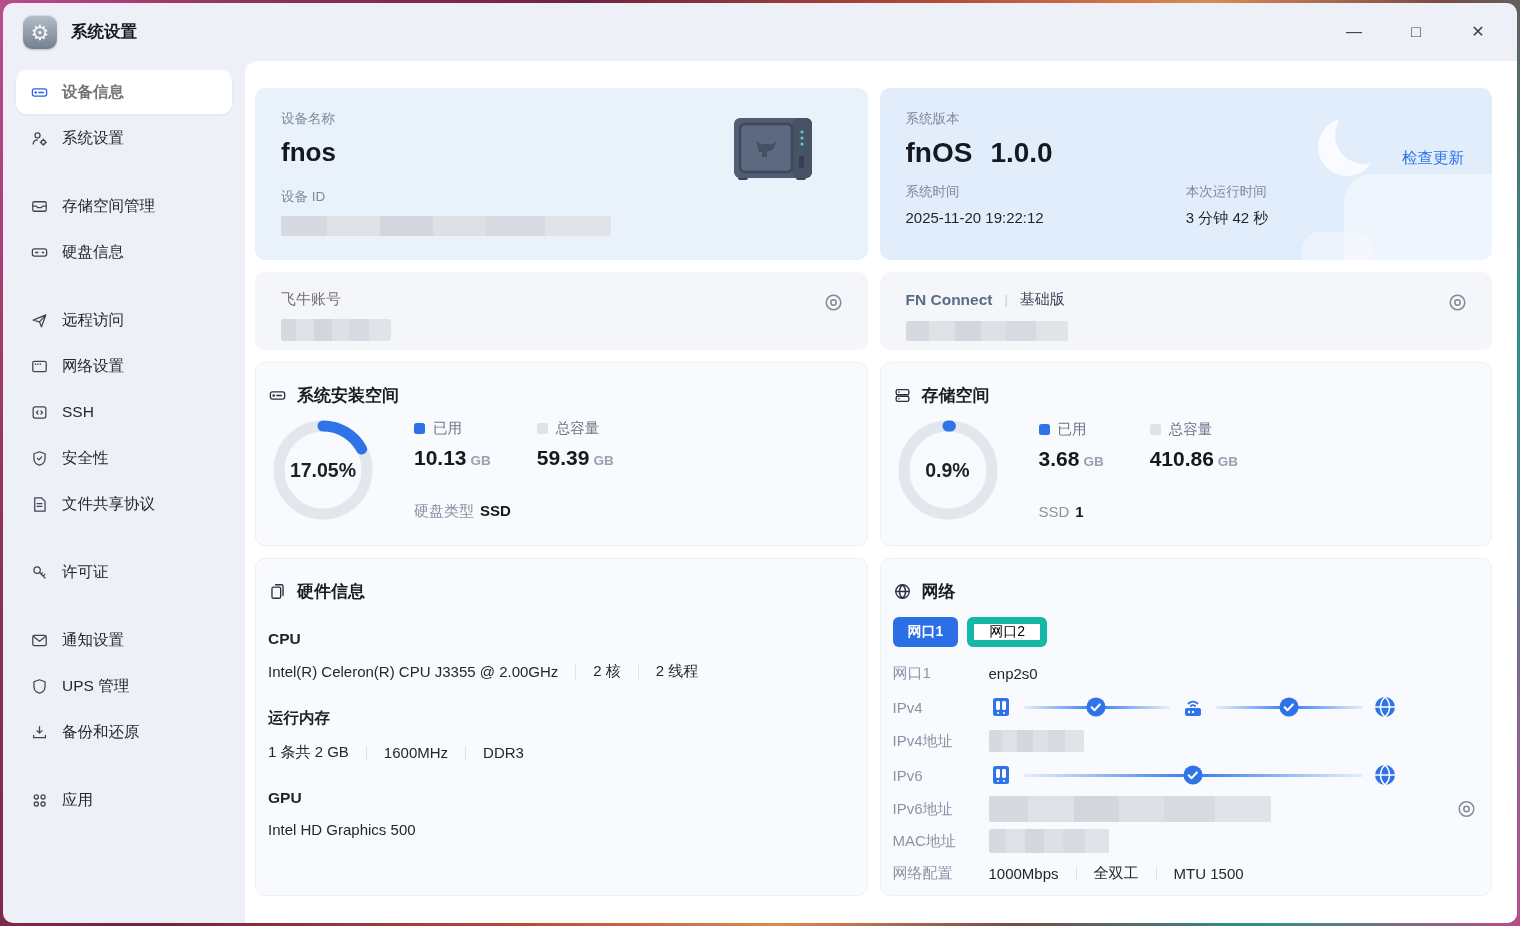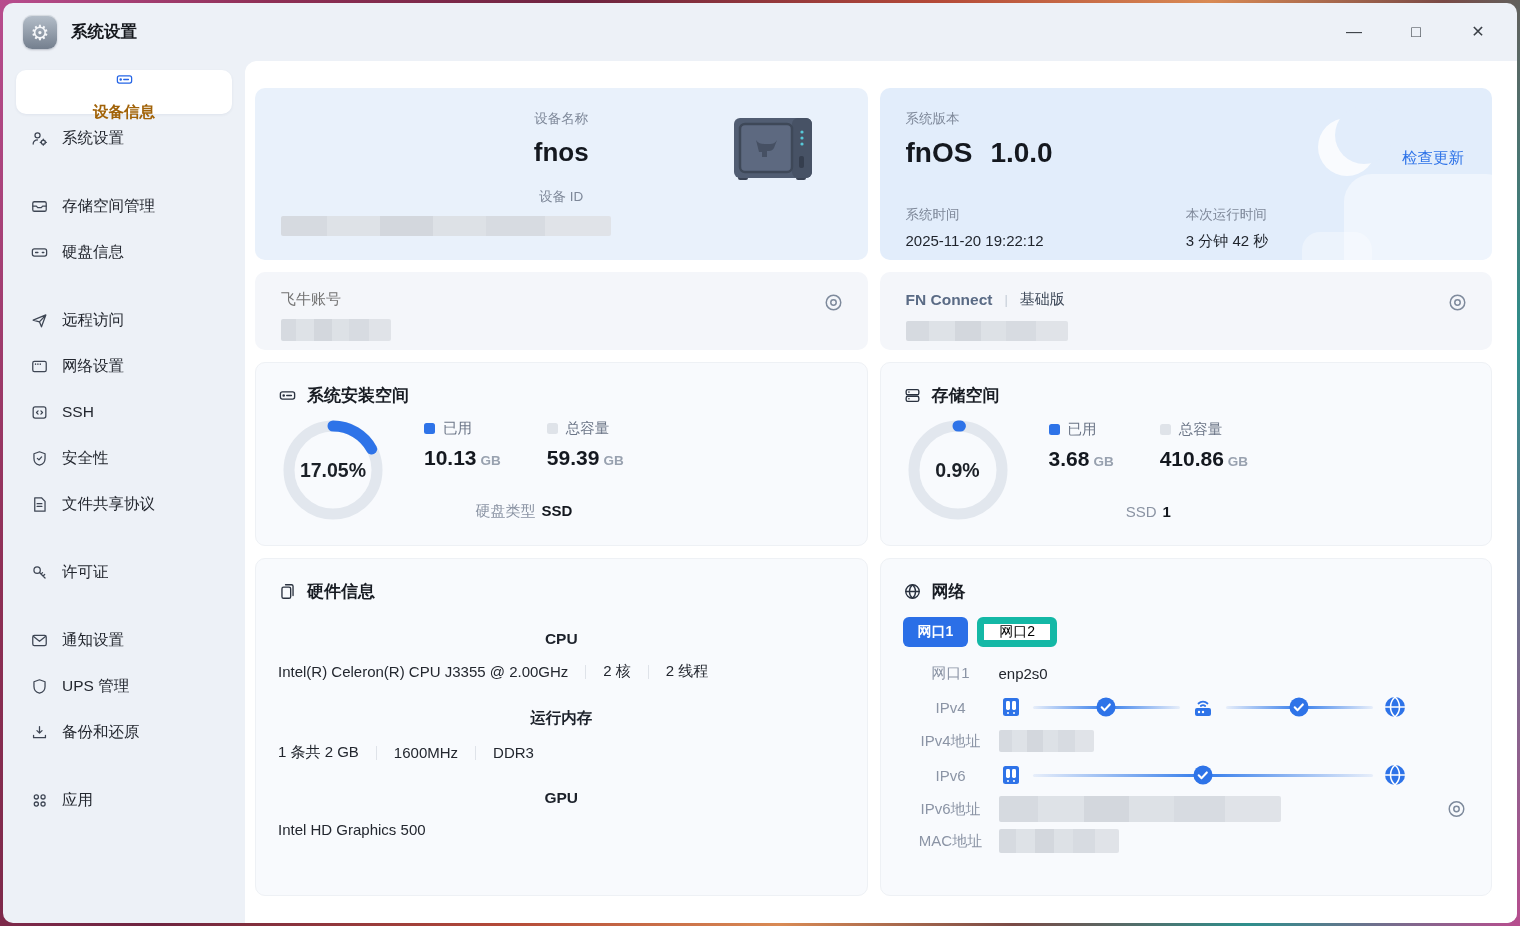--- a/index.html
+++ b/index.html
@@ -20,49 +20,49 @@
   .win-controls{margin-left:auto;display:flex;align-items:center;gap:44px;color:#3b4047;}
   .win-btn{font-size:16px;line-height:1;cursor:pointer;width:18px;text-align:center;}
 
   
   .layout{display:flex;height:calc(100% - 58px);}
   .sidebar{width:242px;flex:none;box-sizing:border-box;padding:9px 13px 0;}
   .side-item{height:44px;margin-bottom:2px;border-radius:10px;display:flex;align-items:center;gap:13px;
     padding:0 14px;box-sizing:border-box;font-size:15.5px;color:#23272f;cursor:pointer;}
   .side-item svg{width:19px;height:19px;stroke:#3e4654;fill:none;stroke-width:1.6;
     stroke-linecap:round;stroke-linejoin:round;flex:none;}
-  .side-item.active{background:#ffffff;color:#a16207;font-weight:bold;box-shadow:0 1px 3px rgba(40,60,100,.07);flex-direction:column;}
+  .side-item.active{background:#ffffff;color:#737373;font-weight:bold;box-shadow:0 1px 3px rgba(40,60,100,.07);}
   .side-item.active svg{stroke:#2565e6;}
   .side-gap{height:22px;}
 
   .panel{flex:1;background:#ffffff;border-top-left-radius:12px;box-sizing:border-box;
     padding:27px 25px 0 10px;display:grid;grid-template-columns:1fr 1fr;
     grid-template-rows:172px 78px 184px 338px;gap:12px;}
 
   
   .card{border-radius:10px;box-sizing:border-box;position:relative;}
-  .card.device{background:#e9f1fb;padding:22px 26px;text-align:center;}
+  .card.device{background:#e9f1fb;padding:22px 26px;}
   .card.version{background:#e2edfb;padding:22px 26px;overflow:hidden;}
   .card.soft{background:#f4f6fa;padding:18px 26px;}
-  .card.line{background:#f8fafd;border:1px solid #eef1f5;padding:21px 22px;text-align:center;}
+  .card.line{background:#f8fafd;border:1px solid #eef1f5;padding:21px 12px;}
 
   .f-label{font-size:13.5px;color:#7e8899;}
   .blur-bar{border-radius:2px;
     background:linear-gradient(90deg,#d6dae0 0 14%,#dee2e7 14% 30%,#d3d7dd 30% 46%,#dde1e6 46% 62%,#d7dbe1 62% 80%,#e0e3e8 80% 100%);}
 
   
   .device-name{font-size:26px;font-weight:bold;color:#14181f;margin:9px 0 20px;}
   .nas-art{position:absolute;right:52px;top:24px;}
 
   
   .ver-row{display:flex;align-items:baseline;gap:18px;margin-top:9px;}
   .ver-os{font-size:28px;font-weight:bold;color:#14181f;}
   .ver-num{font-size:28px;font-weight:bold;color:#14181f;}
   .update-link{position:absolute;right:28px;top:60px;color:#2e73e8;font-size:15.5px;cursor:pointer;}
-  .time-grid{display:grid;grid-template-columns:1fr 1fr;margin-top:37px;position:relative;z-index:2;}
+  .time-grid{display:grid;grid-template-columns:1fr 1fr;margin-top:14px;position:relative;z-index:2;}
   .time-val{font-size:15px;color:#1e232b;margin-top:8px;}
   .moon{position:absolute;right:116px;top:30px;width:58px;height:58px;border-radius:50%;background:rgba(255,255,255,.78);}
   .moon::after{content:"";position:absolute;left:17px;top:-12px;width:58px;height:58px;border-radius:50%;background:#e2edfb;}
   .wm1{position:absolute;right:-22px;bottom:-34px;width:170px;height:120px;border-radius:28px;background:rgba(255,255,255,.45);}
   .wm2{position:absolute;right:120px;bottom:-42px;width:70px;height:70px;border-radius:18px;background:rgba(255,255,255,.35);}
 
   
   .soft-label{font-size:15px;color:#737373;}
   .eye-btn{position:absolute;right:24px;top:20px;cursor:pointer;line-height:0;}
   .eye-btn svg{width:21px;height:21px;}
@@ -503,18 +503,28 @@
               <svg viewBox="0 0 24 24" fill="none" stroke="#7e8a9c" stroke-width="1.7">
                   <circle cx="12" cy="12" r="8.3"></circle>
                   <circle cx="12" cy="12" r="3.1"></circle>
                 </svg>
             </span>
           </div>
           <div class="net-row">
             <span class="net-label">MAC地址</span>
             <div class="blur-bar" style="width:120px;height:24px;"></div>
           </div>
+          <div class="net-row">
+            <span class="net-label">网络配置</span>
+            <div class="cfg-vals">
+              <span>1000Mbps</span>
+                <span class="sep"></span>
+              <span>全双工</span>
+                <span class="sep"></span>
+              <span>MTU 1500</span>
+            </div>
+          </div>
         </div>
       </section>
 
     </main>
   </div>
 </div>
 
 </body></html>

